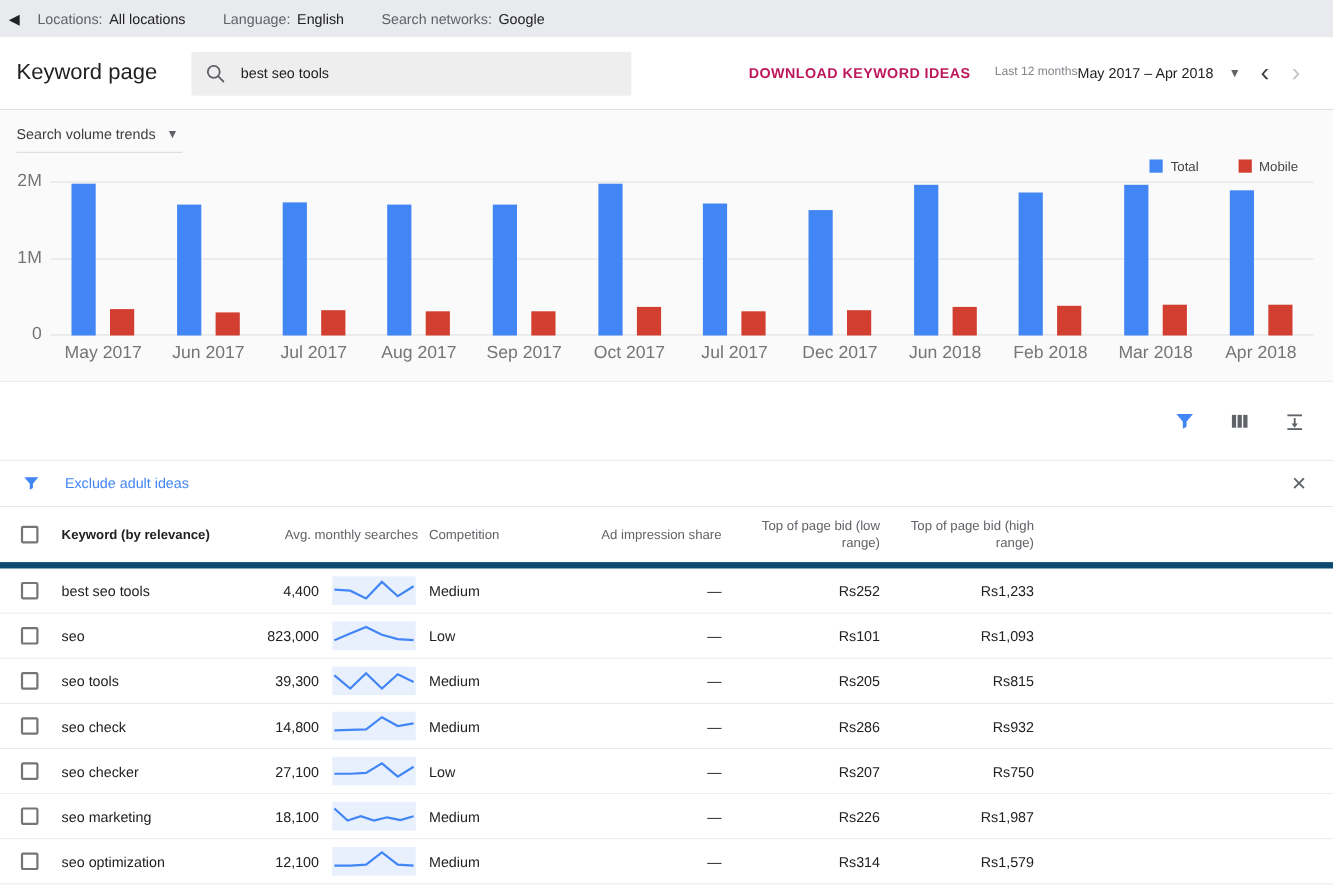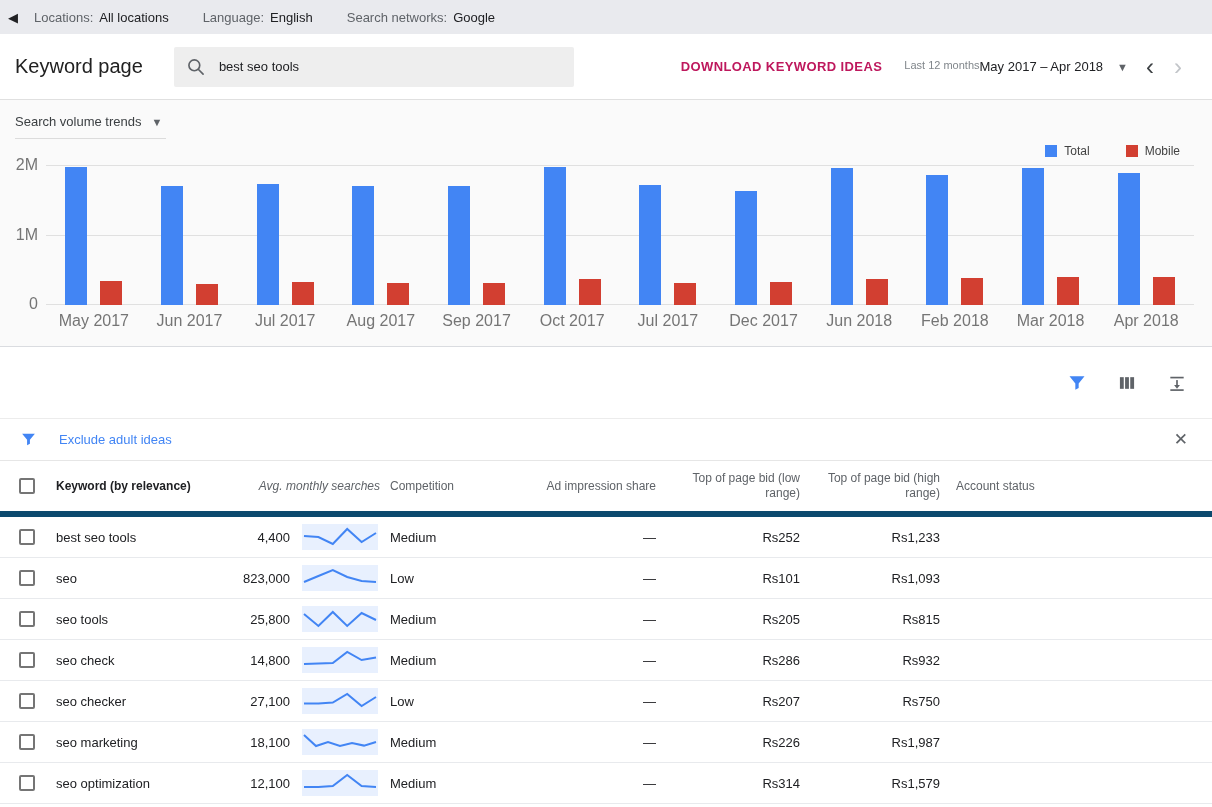--- a/index.html
+++ b/index.html
@@ -114,21 +114,21 @@
 
   
   .grid {
     display: grid;
     grid-template-columns: 56px 140px 94px 100px 120px 150px 140px 140px 1fr;
     align-items: center;
   }
   .thead { height: 56px; border-bottom: 6px solid #0c4a6e; font-size: 12px; color: #5f6368; background: #fff; }
   .thead .hcell { line-height: 15px; }
   .h-keyword { color: #202124; font-weight: bold; }
-  .h-avg { grid-column: 3 / 5; padding-right: 10px; font-style: italic; }
+  .h-avg { grid-column: 3 / 5; padding-right: 10px; }
   .r { text-align: right; }
   .pr4 { padding-right: 4px; }
   .pl16 { padding-left: 16px; }
 
   .trow { height: 41px; border-bottom: 1px solid #e8eaed; font-size: 13px; background: #fff; cursor: pointer; }
   .cb-cell { padding-left: 19px; display: flex; align-items: center; }
   .checkbox {
     width: 16px; height: 16px; border: 2px solid #757575; border-radius: 2px;
     background: #fff; display: inline-block; cursor: pointer;
   }
@@ -306,21 +306,20 @@
 <div class="grid thead">
   <div class="cb-cell">
       <span class="checkbox"></span>
     </div>
   <div class="hcell h-keyword">Keyword (by relevance)</div>
   <div class="hcell h-avg r">Avg. monthly searches</div>
   <div class="hcell">Competition</div>
   <div class="hcell r pr4">Ad impression share</div>
   <div class="hcell r">Top of page bid (low range)</div>
   <div class="hcell r">Top of page bid (high range)</div>
-  <div class="hcell pl16">Account status</div>
 </div>
 
 <div>
     <div class="grid trow">
       <div class="cb-cell">
         <span class="checkbox"></span>
       </div>
       <div class="kw">best seo tools</div>
       <div class="r">4,400</div>
       <div>
@@ -349,21 +348,21 @@
       <div class="r pr4">—</div>
       <div class="r">Rs101</div>
       <div class="r">Rs1,093</div>
       <div class="pl16"></div>
     </div>
     <div class="grid trow">
       <div class="cb-cell">
         <span class="checkbox"></span>
       </div>
       <div class="kw">seo tools</div>
-      <div class="r">25,800</div>
+      <div class="r">39,300</div>
       <div>
         <svg width="76" height="26" class="spark">
           <polyline points="2.0,8.0 16.4,20.0 30.8,6.0 45.2,20.0 59.6,7.0 74.0,14.0" fill="none" stroke="#4285f4" stroke-width="2"></polyline>
         </svg>
       </div>
       <div>Medium</div>
       <div class="r pr4">—</div>
       <div class="r">Rs205</div>
       <div class="r">Rs815</div>
       <div class="pl16"></div>

